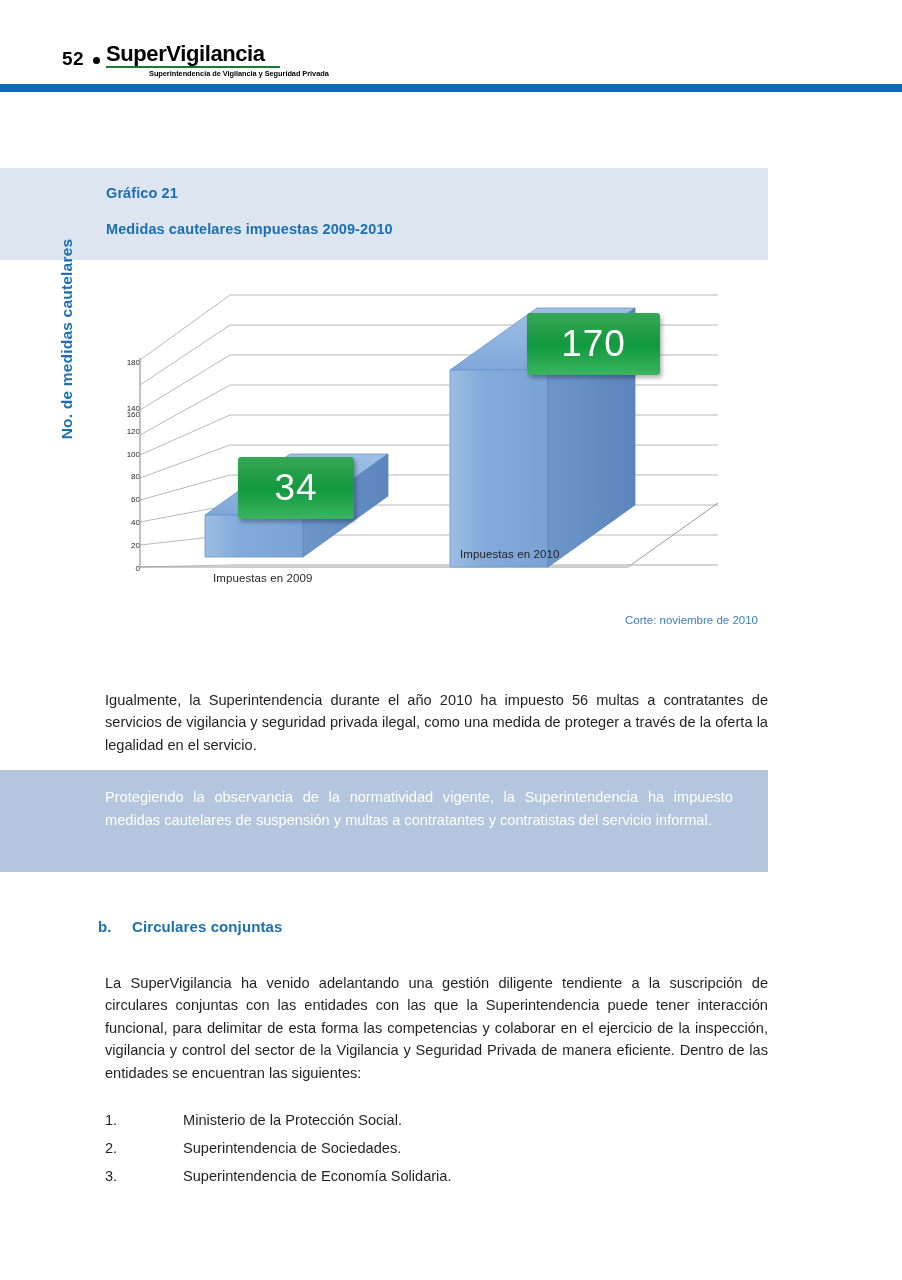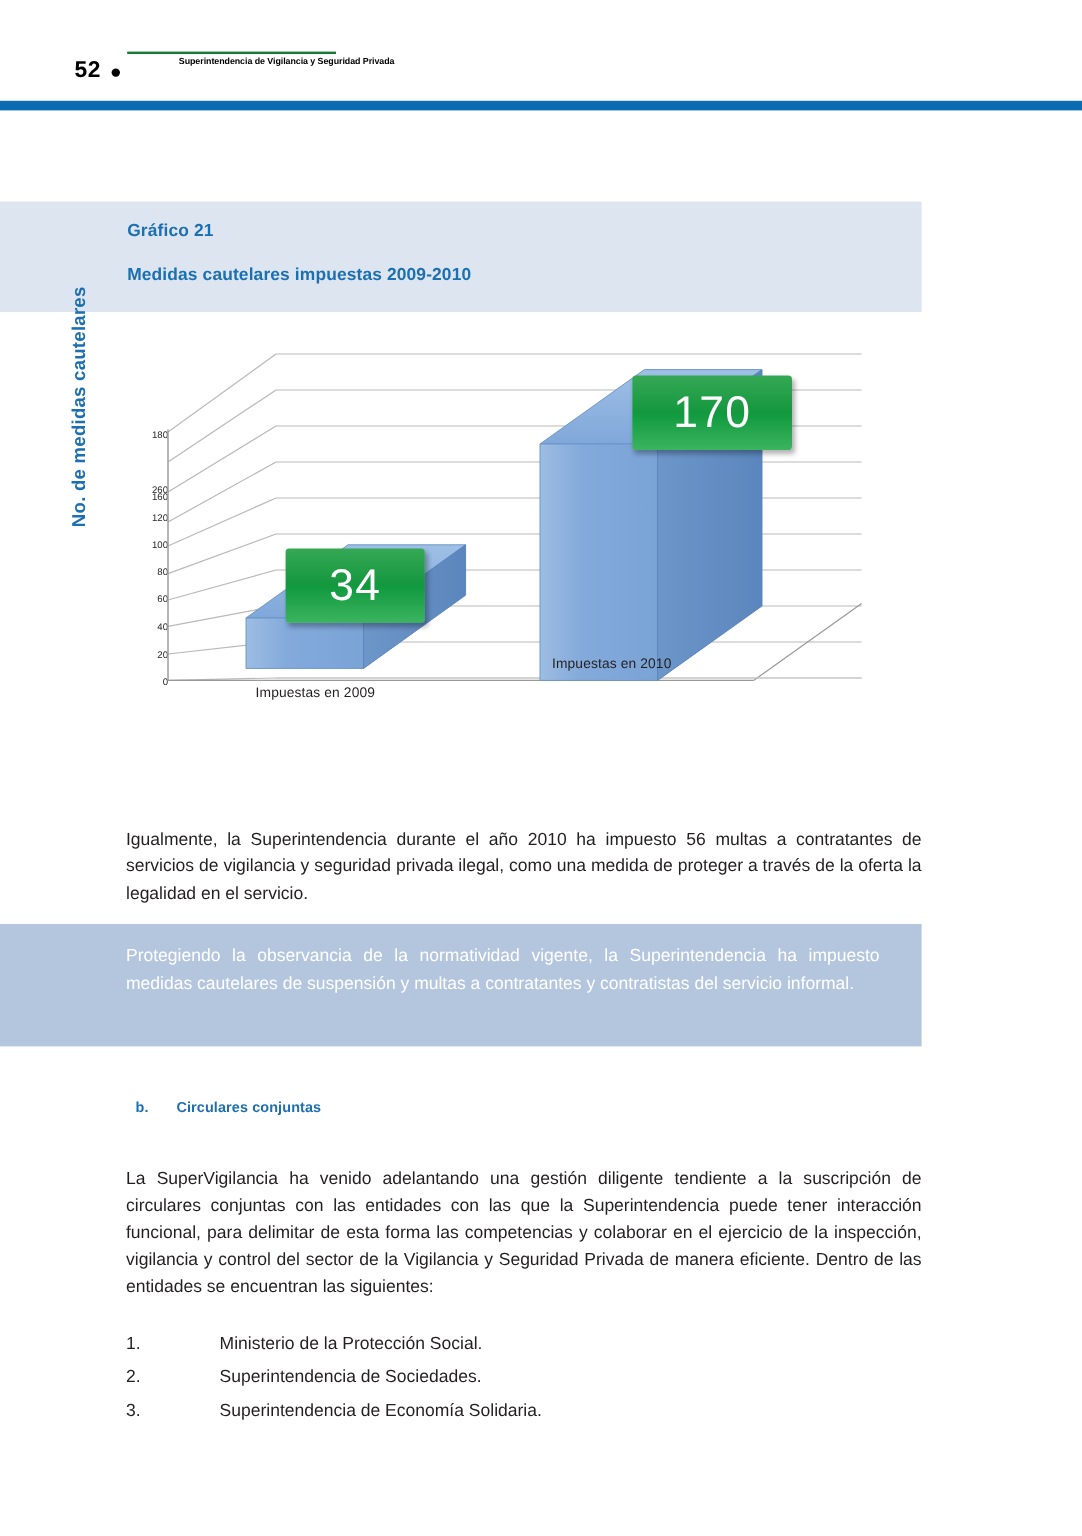--- a/index.html
+++ b/index.html
@@ -212,23 +212,23 @@
     width: 628px;
     font-size: 14.6px;
     line-height: 1.57;
     text-align: justify;
     color: #ffffff;
   }
 
   
   .section-heading {
     position: absolute;
-    left: 113px;
+    left: 98px;
     top: 906px;
-    font-size: 12px;
+    font-size: 15px;
     font-weight: bold;
     color: #1c6fb0;
     letter-spacing: 0.1px;
   }
   .section-heading .sh-letter {
     display: inline-block;
     width: 34px;
   }
 
   
@@ -250,38 +250,39 @@
   }
   .num-text { flex: 1 1 auto; margin-left: 44px; }
 </style>
 </head>
 <body>
 
 <div class="page-header">
   <div class="page-number">52</div>
   <div class="page-bullet"></div>
   <div class="brand">
+    <div class="brand-main">SuperVigilancia</div>
     <div class="brand-rule"></div>
     <div class="brand-sub">Superintendencia de Vigilancia y Seguridad Privada</div>
   </div>
 </div>
 <div class="header-rule"></div>
 
 <div class="chart-caption-panel"></div>
 <div class="caption-gr">Gráfico 21</div>
 <div class="caption-title">Medidas cautelares impuestas 2009-2010</div>
 
 <div>
 
   <div class="axis-title">No. de medidas cautelares</div>
 
   <div class="y-ticks">
       <div class="y-tick" style="top: 84px;">180</div>
       <div class="y-tick" style="top: 116px; margin-top: 20px;">160</div>
-      <div class="y-tick" style="top: 129.778px;">260</div>
+      <div class="y-tick" style="top: 129.778px;">140</div>
       <div class="y-tick" style="top: 152.667px;">120</div>
       <div class="y-tick" style="top: 175.556px;">100</div>
       <div class="y-tick" style="top: 198.444px;">80</div>
       <div class="y-tick" style="top: 221.333px; padding-left: 45px;">60</div>
       <div class="y-tick" style="top: 244.222px;">40</div>
       <div class="y-tick" style="top: 267.111px;">20</div>
       <div class="y-tick" style="top: 290px;">0</div>
     </div>
 
   <svg class="chart-svg" width="902" height="620">
@@ -348,20 +349,21 @@
   </svg>
 
   <div class="value-badge b0">34</div>
   <div class="value-badge b1">170</div>
 
   <div class="cat-label c0">Impuestas en 2009</div>
   <div class="cat-label c1">Impuestas en 2010</div>
 </div>
 
 <div class="source-note">
+  <div>Corte: noviembre de 2010</div>
 </div>
 
 <p class="para p-main">Igualmente, la Superintendencia durante el año 2010 ha impuesto 56 multas a contratantes de servicios de vigilancia y seguridad privada ilegal, como una medida de proteger a través de la oferta la legalidad en el servicio.</p>
 
 <div class="callout"></div>
 <div class="callout-text">Protegiendo la observancia de la normatividad vigente, la Superintendencia ha impuesto medidas cautelares de suspensión y multas a contratantes y contratistas del servicio informal.</div>
 
 <h2 class="section-heading">
   <span class="sh-letter">b.</span><span>Circulares conjuntas</span>
 </h2>

